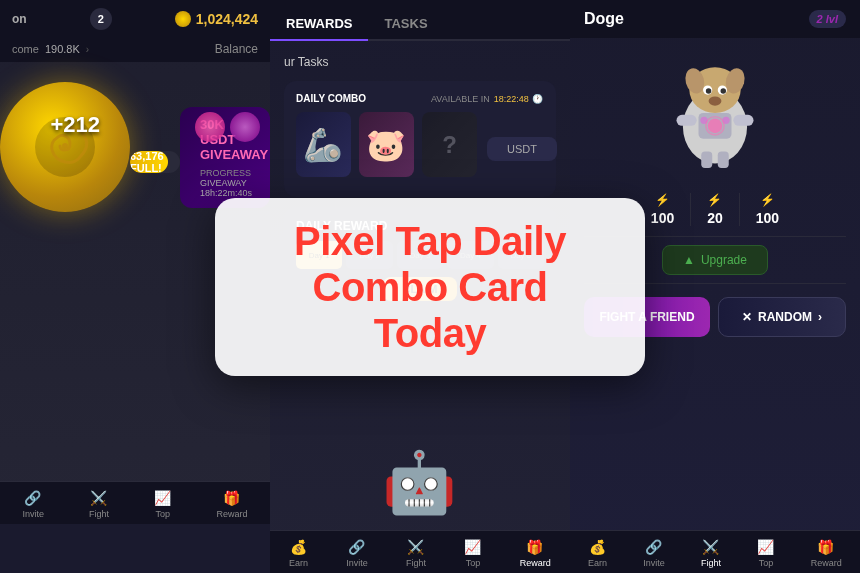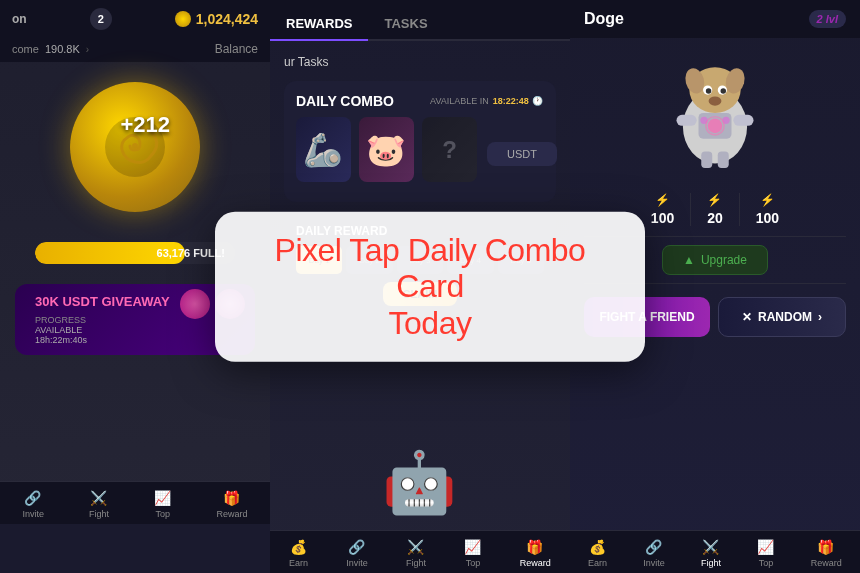--- a/index.html
+++ b/index.html
@@ -92,21 +92,20 @@
       margin-left: auto;
     }
 
     .divider-arrow {
       color: #555;
       font-size: 10px;
     }
 
     .left-main {
       display: flex;
-      flex-direction: column;
       align-items: center;
       padding: 20px 0 0;
       position: relative;
     }
 
     .coin-big {
       width: 130px;
       height: 130px;
       background: radial-gradient(circle at 40% 35%, #ffd700, #b8860b 60%, #8B6914 100%);
       border-radius: 50%;
@@ -320,37 +319,36 @@
 
     .task-card-header {
       display: flex;
       align-items: center;
       justify-content: space-between;
       margin-bottom: 8px;
     }
 
     .task-title {
       color: #fff;
-      font-size: 14px;
+      font-size: 10px;
       font-weight: bold;
       text-align: right;
     }
 
     .task-available {
       font-size: 9px;
       color: #888;
       display: flex;
       align-items: flex-start;
       gap: 4px;
     }
 
     .task-timer {
       color: #f0c040;
       font-size: 9px;
-      font-weight: bold;
     }
 
     .combo-cards {
       display: flex;
       gap: 8px;
       margin-bottom: 8px;
     }
 
     .combo-card {
       width: 55px;
@@ -588,22 +586,22 @@
       background: rgba(255, 255, 255, 0.92);
       border-radius: 20px;
       padding: 20px 30px;
       text-align: center;
       max-width: 500px;
       box-shadow: 0 10px 40px rgba(0,0,0,0.5);
     }
 
     .overlay-title-text {
       color: #ff3b30;
-      font-size: 32px;
-      font-weight: 400;
+      font-size: 40px;
+      font-weight: 700;
       line-height: 1.15;
       letter-spacing: -0.5px;
     }
 
     
     .robot-dog-svg {
       width: 110px;
       height: 130px;
     }
 
@@ -657,21 +655,21 @@
         <div class="energy-bar-fill"></div>
         <span class="energy-text">
           <span>63,176</span> <span>FULL!</span>
         </span>
       </div>
 
       <div class="giveaway-banner">
         <div class="giveaway-title">30K USDT GIVEAWAY</div>
         <div class="giveaway-progress">PROGRESS</div>
         <div class="giveaway-timer">
-          <span>AVAILABLE</span>
+          <span>GIVEAWAY</span>
         </div>
         <div class="giveaway-timer">18h:22m:40s</div>
         <div class="giveaway-blobs">
           <div class="blob blob-pink"></div>
           <div class="blob blob-purple"></div>
         </div>
       </div>
     </div>
 
     <div class="bottom-nav">

